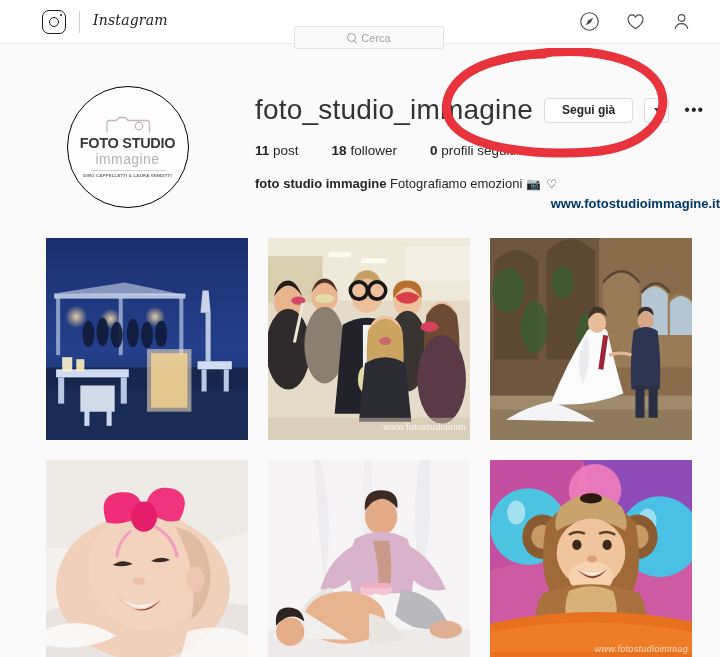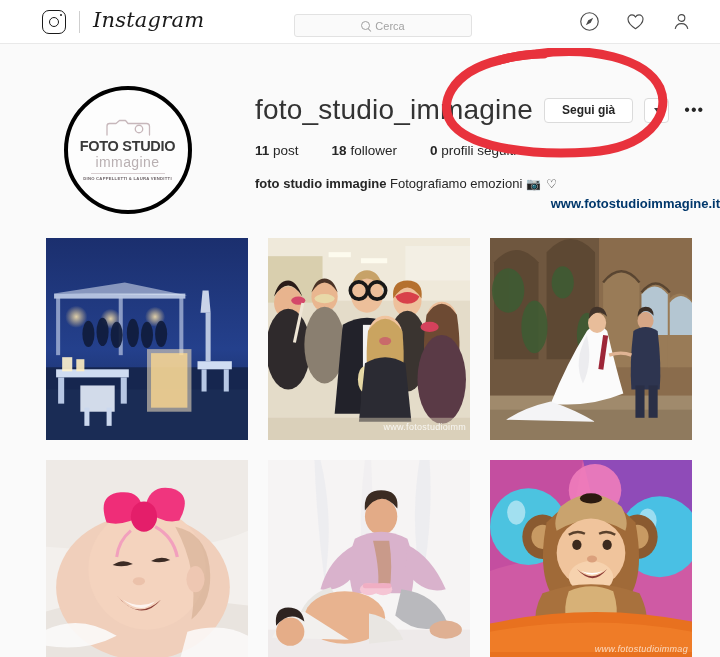--- a/index.html
+++ b/index.html
@@ -62,33 +62,33 @@
     right: 3px;
     top: 3px;
   }
   .brand-divider {
     width: 1px;
     height: 22px;
     background: #cfcfcf;
   }
   .brand-word {
     font-family: "DejaVu Serif", serif;
-    font-size: 21px;
+    font-size: 14px;
     font-style: italic;
     letter-spacing: .2px;
     color: #1a1a1a;
     line-height: 1;
     padding-bottom: 3px;
   }
 
   .search-wrap {
     position: absolute;
     left: 294px;
-    top: 14px;
-    width: 178px;
+    top: 26px;
+    width: 150px;
     height: 23px;
   }
   .search-box {
     width: 100%;
     height: 100%;
     box-sizing: border-box;
     background: #fafafa;
     border: 1px solid #e2e2e2;
     border-radius: 3px;
     display: flex;
@@ -136,21 +136,21 @@
   .avatar-col {
     width: 255px;
     display: flex;
     justify-content: center;
   }
   .avatar {
     width: 120px;
     height: 120px;
     border-radius: 50%;
     background: #fdfdfd;
-    border: 4px solid #000000;
+    border: 1px solid #000000;
     display: flex;
     flex-direction: column;
     align-items: center;
     justify-content: center;
     overflow: hidden;
   }
   .av-cam {
     width: 46px;
     height: 17px;
     margin-bottom: 3px;

